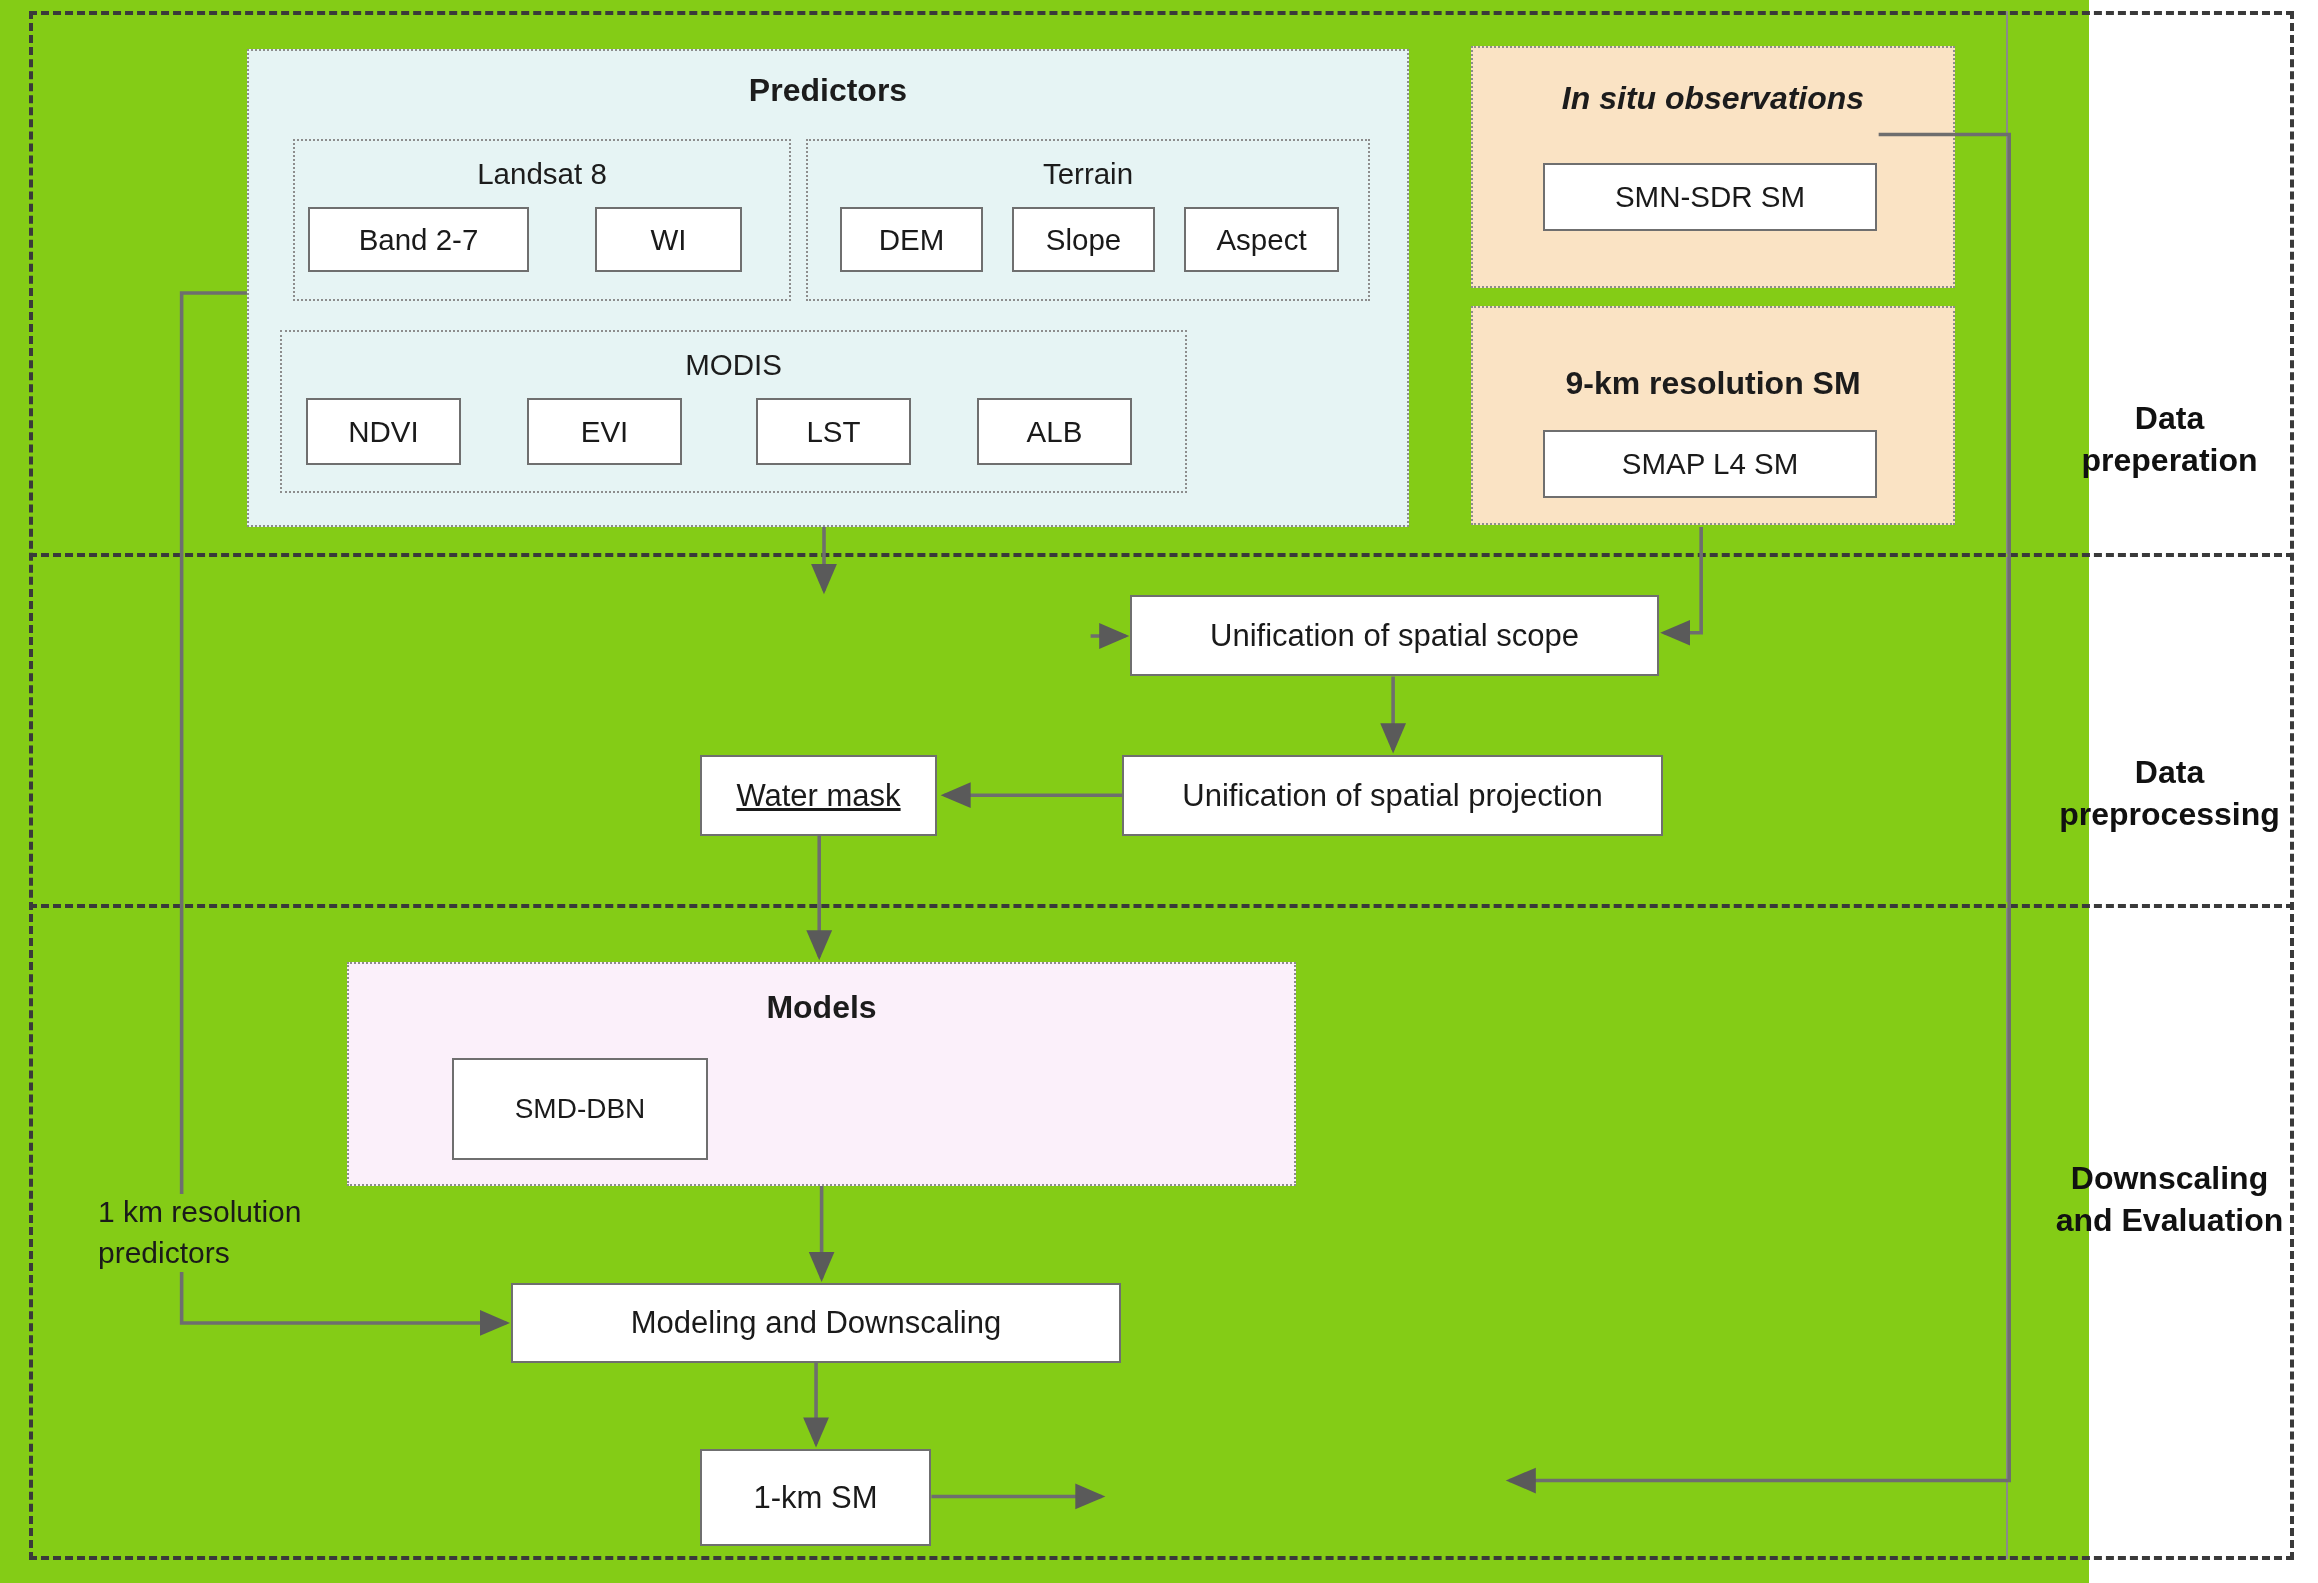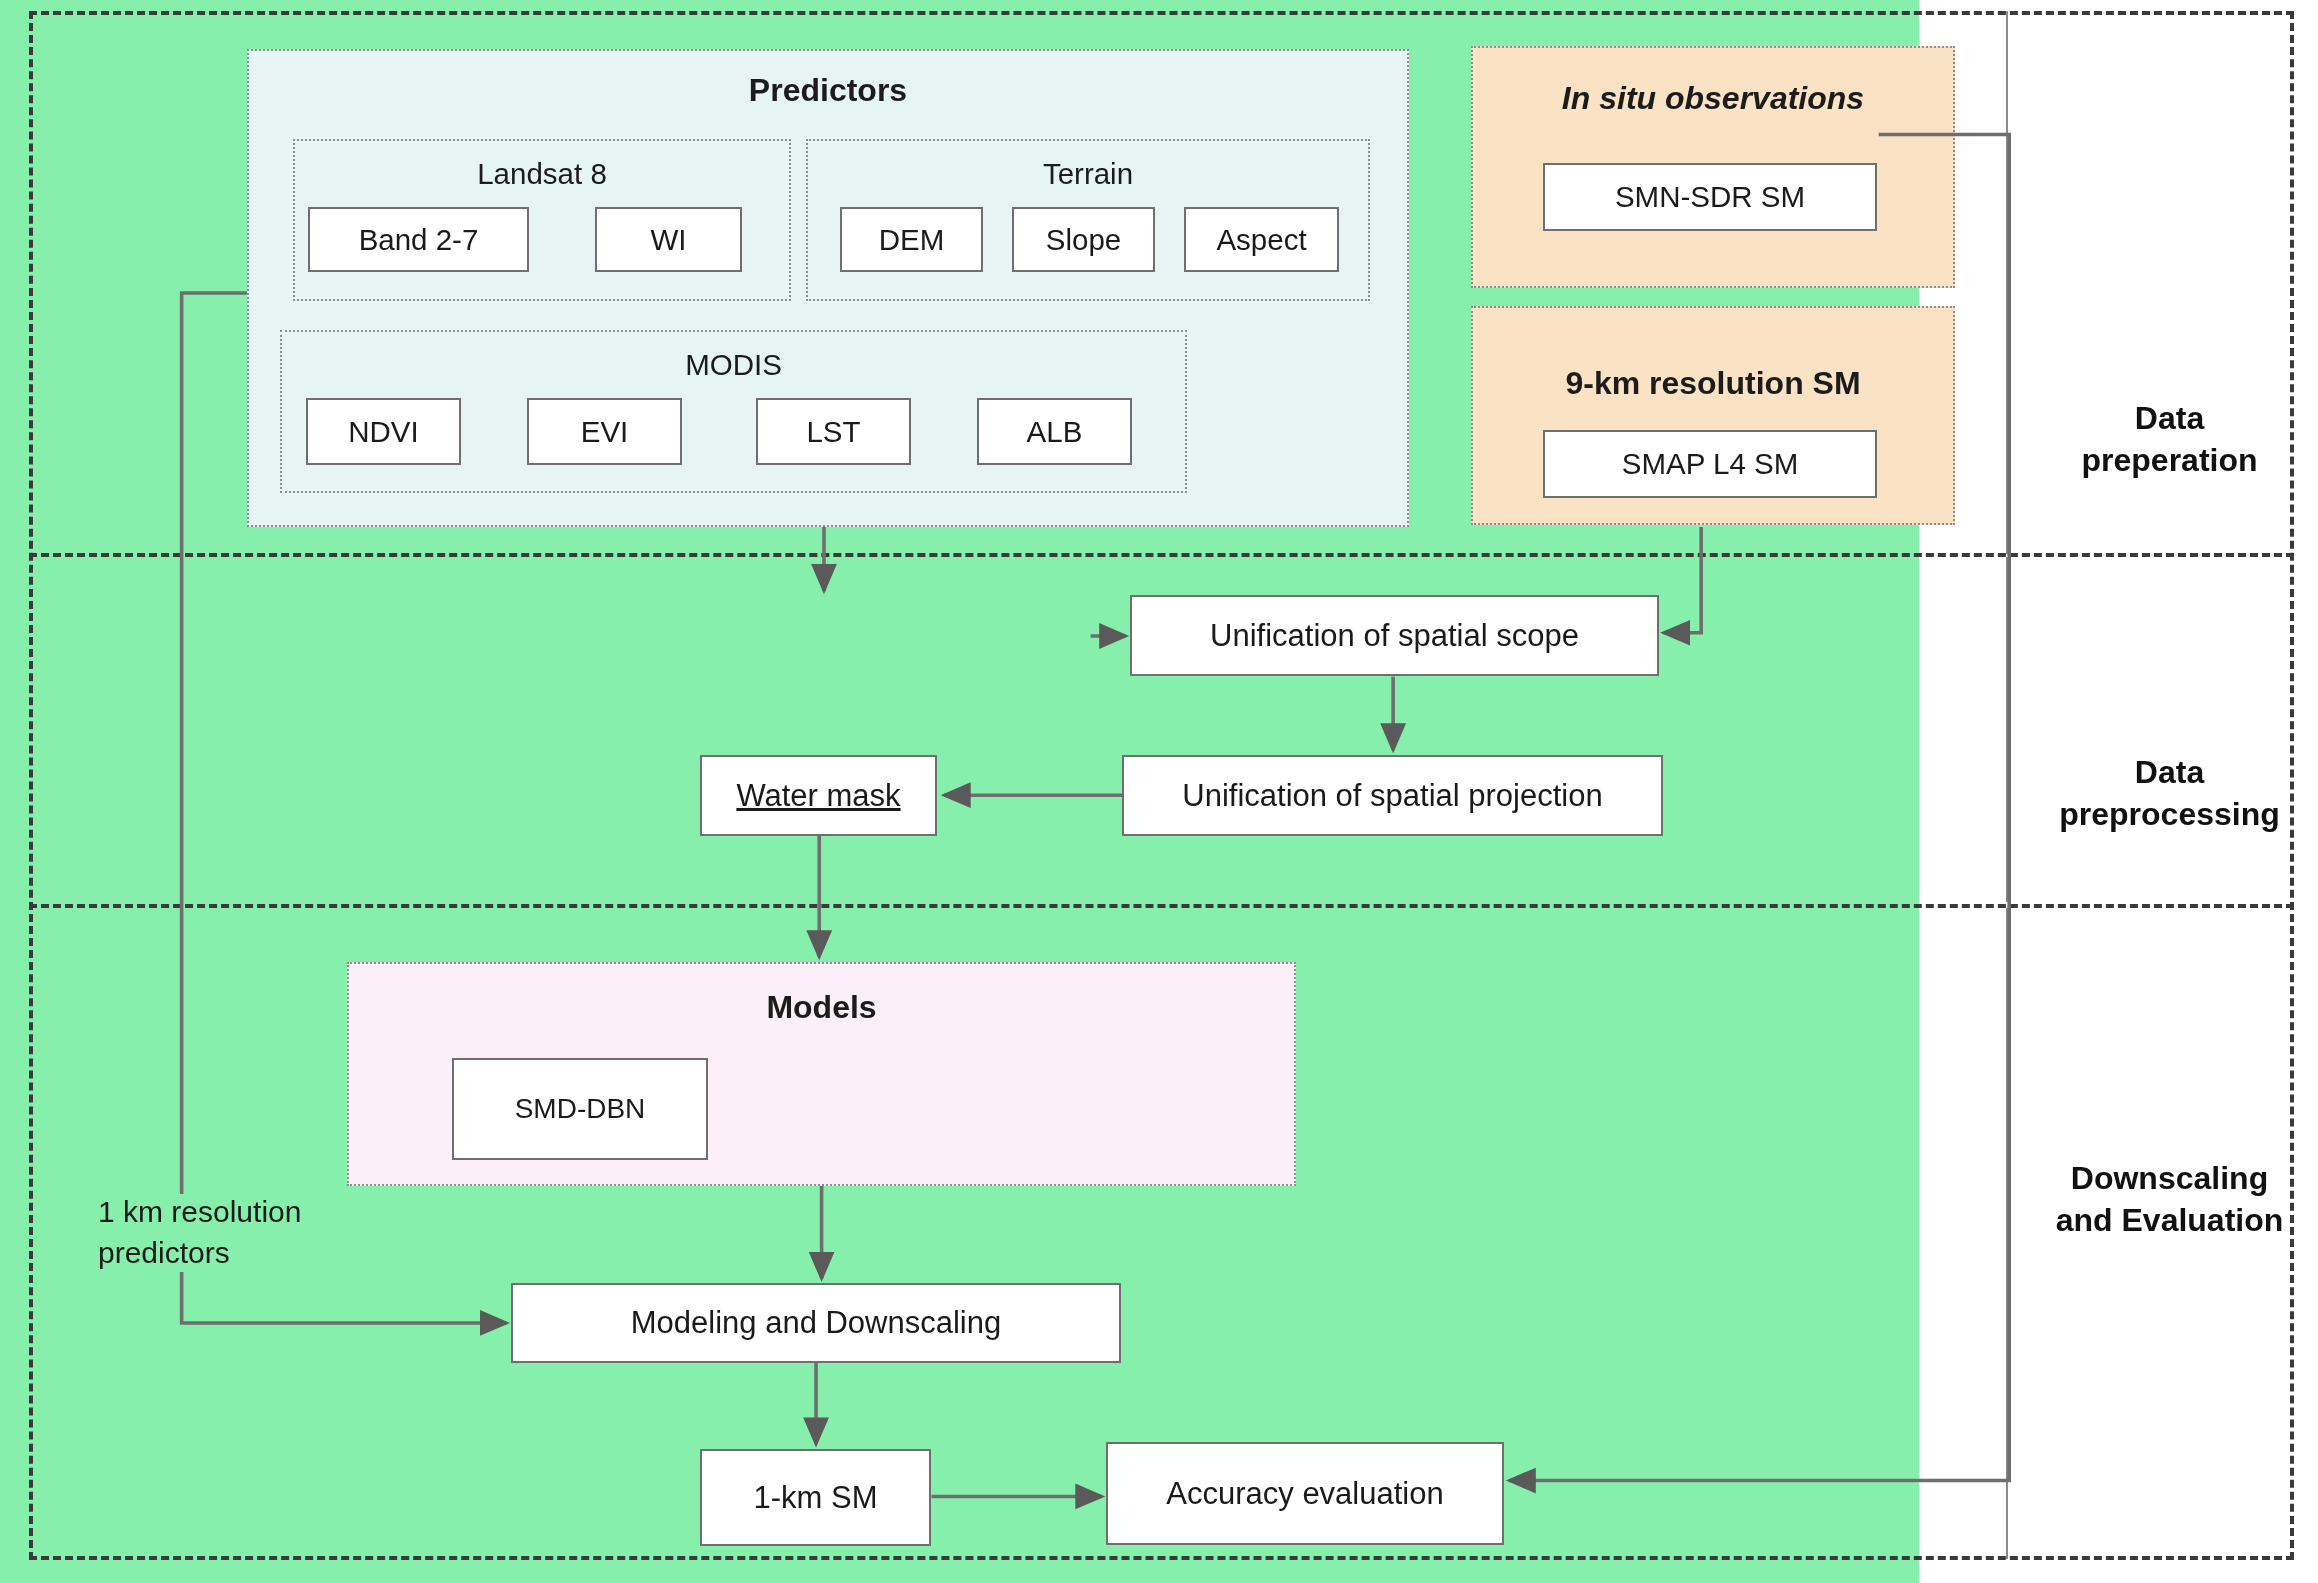--- a/index.html
+++ b/index.html
@@ -1,17 +1,17 @@
 <!DOCTYPE html>
 <html style="font-size:12.7px"><head>
 <meta charset="utf-8">
 <style>
   html,body{margin:0;padding:0;background:#ffffff;}
   body{width:2319px;height:1584px;font-family:"Liberation Sans",sans-serif;overflow:hidden;}
-  #stage{position:relative;width:1919px;height:1584px;background:#86efac;}
+  #stage{position:relative;width:2089px;height:1584px;background:#84cc16;}
 
   
   .outer-frame{
     position:absolute;left:29px;top:11px;width:2265px;height:1549px;
     border:4px dashed #3a3a3a;box-sizing:border-box;
   }
   .stage-divider{
     position:absolute;left:29px;width:2265px;height:0;
     border-top:4px dashed #3a3a3a;
   }
@@ -104,21 +104,20 @@
   <div class="group-title" style="left:347px;top:989px;width:949px;font-size:32px;font-weight:bold;">Models</div>
   <div class="node" style="left:452px;top:1058px;width:256px;height:102px;font-size:28px;">SMD-DBN</div>
 
   <div class="free-label" style="left:57px;top:1192px;width:263px;font-size:30px;text-align:left;">1 km resolution
 predictors</div>
 
   <div class="node" style="left:511px;top:1283px;width:610px;height:80px;font-size:31px;">Modeling and Downscaling</div>
 
   <div class="node" style="left:700px;top:1449px;width:231px;height:97px;font-size:31px;">1-km SM</div>
 
-  <div class="node" style="left:1106px;top:1442px;width:398px;height:103px;font-size:31px;">Accuracy evaluation</div>
 
   <div class="stage-label" style="left:2038px;top:398px;width:263px;font-size:32px;">Data
 preperation</div>
   <div class="stage-label" style="left:2038px;top:752px;width:263px;font-size:32px;">Data
 preprocessing</div>
   <div class="stage-label" style="left:2030px;top:1158px;width:279px;font-size:32px;">Downscaling
 and Evaluation</div>
 
   <svg id="wires" viewBox="0 0 2913 1990">
     <defs>

